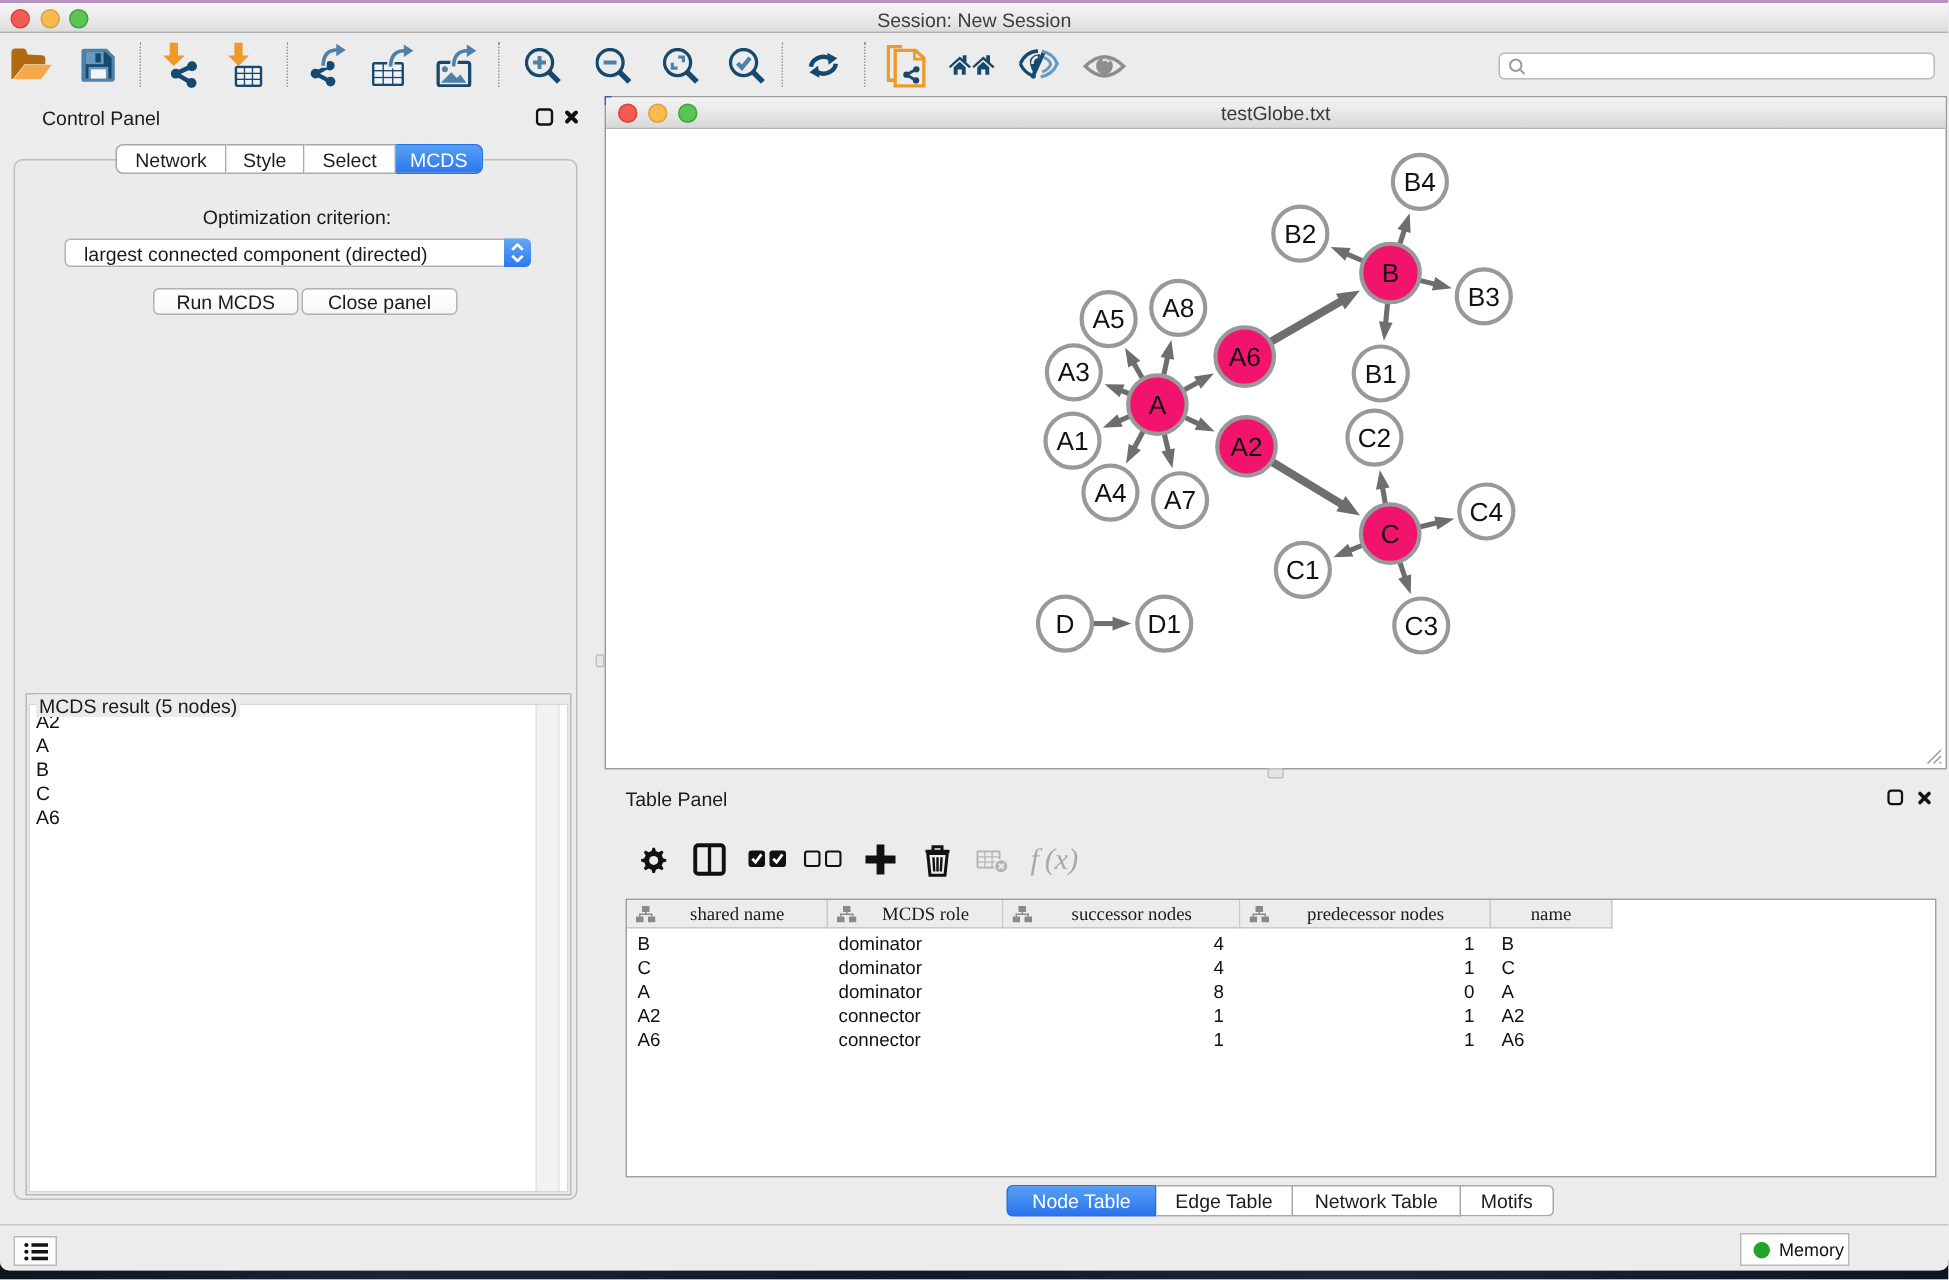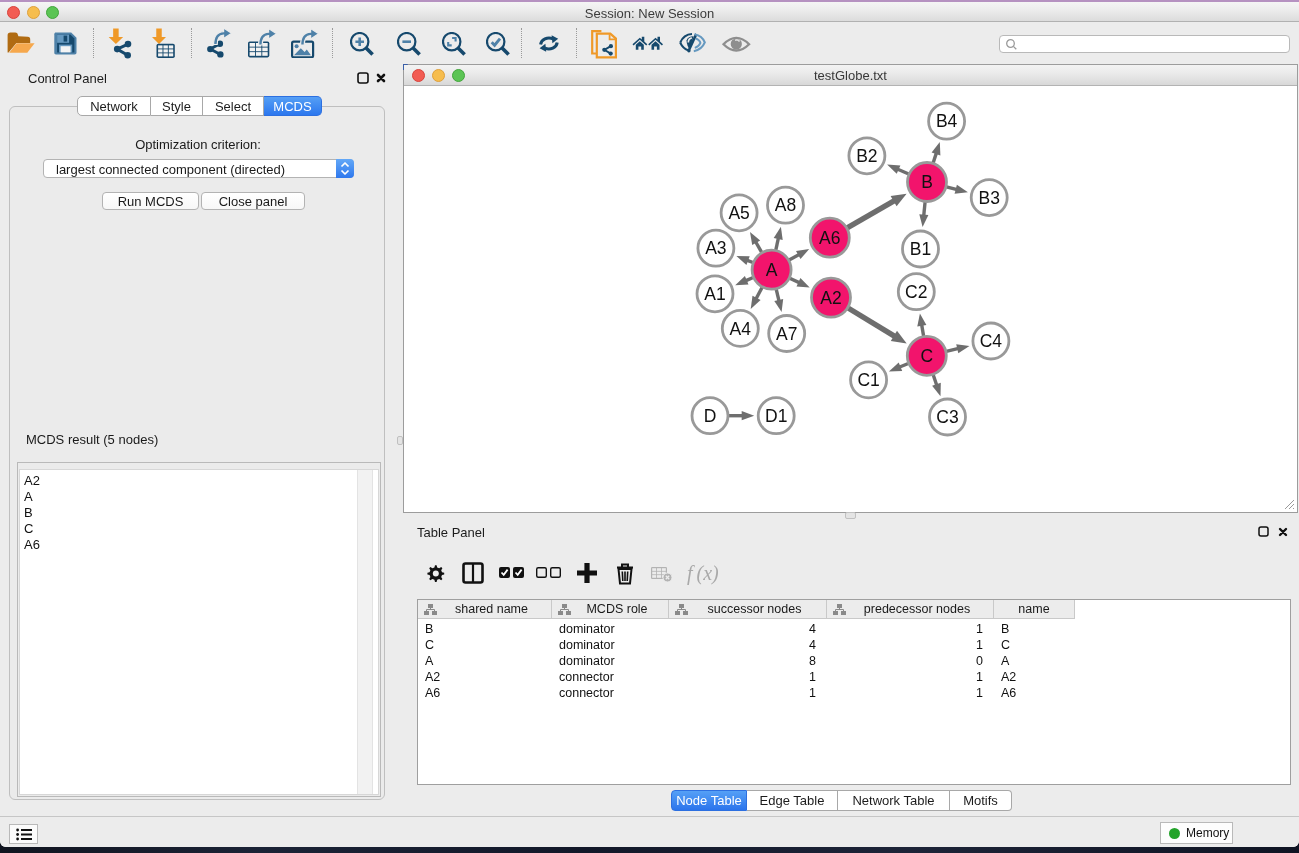--- a/index.html
+++ b/index.html
@@ -21,34 +21,34 @@
 #cp-tabs{left:77px;top:96px;height:20px;display:flex;font-size:13px;}
 .cptab{background:#fff;border:1px solid #a8a8a8;border-left:none;padding:0;display:flex;align-items:center;justify-content:center;color:#1c1c1c;box-sizing:border-box;height:20px;}
 .cptab.first{border-left:1px solid #a8a8a8;border-radius:5px 0 0 5px;}
 .cptab.sel{background:linear-gradient(#559ff5,#2c77ee);border-color:#2c6fe0;color:#fff;border-radius:0 5px 5px 0;}
 #opt-label{left:10px;top:137px;width:376px;text-align:center;font-size:13px;color:#1a1a1a;}
 #combo{left:43px;top:159px;width:311px;height:19px;background:#fff;border:1px solid #b3b3b3;border-radius:4px;box-sizing:border-box;}
 #combo-text{left:12px;top:2px;font-size:13px;color:#1a1a1a;white-space:nowrap;}
 #combo-btn{right:-1px;top:-1px;width:18px;height:19px;background:linear-gradient(#63a8f7,#2e78ee);border-radius:0 4px 4px 0;}
 .btn{background:linear-gradient(#ffffff,#f7f7f7);border:1px solid #b3b3b3;border-radius:4px;font-size:13px;color:#1a1a1a;display:flex;align-items:center;justify-content:center;box-sizing:border-box;position:absolute;}
 #groupbox{left:17px;top:462px;width:364px;height:335px;border:1px solid #b9b9b9;box-sizing:border-box;}
-#gb-label{left:24px;top:432px;font-size:13px;color:#1a1a1a;background:#ebebeb;padding:0 2px;}
+#gb-label{left:24px;top:463px;font-size:13px;color:#1a1a1a;background:#ebebeb;padding:0 2px;}
 #gb-list{left:1px;top:6px;width:360px;height:326px;background:#fff;border:1px solid #d7d7d7;box-sizing:border-box;font-size:13px;color:#111;}
 #gb-scroll{right:5px;top:0px;width:14px;height:324px;background:#f2f2f2;border-left:1px solid #e3e3e3;border-right:1px solid #e3e3e3;}
 .gbitem{position:absolute;left:4px;}
 
 #netwin{left:403px;top:64px;width:895px;height:449px;background:#fff;border:1px solid #9c9c9c;box-sizing:border-box;}
 #net-titlebar{left:0;top:0;width:893px;height:21px;background:linear-gradient(#f3f3f3,#ebebeb 40%,#d8d8d8);border-bottom:1px solid #b3b3b3;box-sizing:border-box;}
 #net-title{top:3px;left:0;width:893px;text-align:center;font-size:13px;color:#383838;}
 #splitter-v{left:397px;top:436px;width:6px;height:9px;background:#e4e4e4;border:1px solid #c0c0c0;border-radius:2px;box-sizing:border-box;}
 #splitter-h{left:845px;top:512px;width:11px;height:7px;background:#e4e4e4;border:1px solid #c0c0c0;border-radius:2px;box-sizing:border-box;}
 
 #tp-title{left:417px;top:525px;font-size:13px;color:#1c1c1c;}
 #tablebox{left:417px;top:599px;width:874px;height:186px;background:#fff;border:1px solid #9f9f9f;box-sizing:border-box;}
-.th{position:absolute;top:0;height:19px;background:#ececec;border-right:1px solid #c9c9c9;box-sizing:border-box;font-size:12.5px;color:#1a1a1a;text-align:center;line-height:19px;}
+.th{position:absolute;top:0;height:19px;background:#ececec;border-right:1px solid #c9c9c9;box-sizing:border-box;font-size:12.5px;color:#1a1a1a;text-align:center;line-height:19px;font-family:Liberation Serif, serif;}
 .td{position:absolute;font-size:12.5px;color:#111;height:16px;line-height:16px;}
 #tp-tabs{left:671px;top:790px;height:21px;display:flex;font-size:13px;}
 .tptab{background:#fff;border:1px solid #a8a8a8;border-left:none;display:flex;align-items:center;justify-content:center;color:#1c1c1c;box-sizing:border-box;height:21px;}
 .tptab.sel{background:linear-gradient(#55a0f6,#2b74ec);color:#fff;border-radius:4px 0 0 4px;border-left:1px solid #a8a8a8;border-color:#2c6fe0;}
 .tptab.last{border-radius:0 4px 4px 0;}
 
 #statusbar{left:0;top:816px;width:1299px;height:31px;background:#ececec;border-top:1px solid #c6c6c6;box-sizing:border-box;}
 #sb-btn{left:9px;top:824px;width:29px;height:20px;background:#fbfbfb;border:1px solid #b9b9b9;box-sizing:border-box;}
 #mem-btn{left:1160px;top:822px;width:73px;height:22px;background:#fdfdfd;border:1px solid #b9b9b9;box-sizing:border-box;font-size:12px;color:#111;display:flex;align-items:center;}
 </style>
@@ -430,21 +430,21 @@
     <div class="td" style="left:251px;top:69px;width:147px;text-align:right;">1</div>
     <div class="td" style="left:409px;top:69px;width:156px;text-align:right;">1</div>
     <div class="td" style="left:583px;top:69px;">A2</div>
     <div class="td" style="left:7px;top:85px;">A6</div>
     <div class="td" style="left:141px;top:85px;">connector</div>
     <div class="td" style="left:251px;top:85px;width:147px;text-align:right;">1</div>
     <div class="td" style="left:409px;top:85px;width:156px;text-align:right;">1</div>
     <div class="td" style="left:583px;top:85px;">A6</div>
   </div>
   <div id="tp-tabs" class="abs">
-    <div class="tptab sel" style="width:76px;">Node Table</div>
+    <div class="tptab sel" style="width:100px;">Node Table</div>
     <div class="tptab" style="width:91px;">Edge Table</div>
     <div class="tptab" style="width:112px;">Network Table</div>
     <div class="tptab last" style="width:62px;">Motifs</div>
   </div>
 
   <div id="statusbar" class="abs"></div>
   <div id="sb-btn" class="abs">
     <svg style="position:absolute;left:6px;top:3px;" width="17" height="13" viewBox="0 0 17 13">
       <circle cx="1.6" cy="2" r="1.4" fill="#111"></circle>
         <circle cx="1.6" cy="6.5" r="1.4" fill="#111"></circle>

